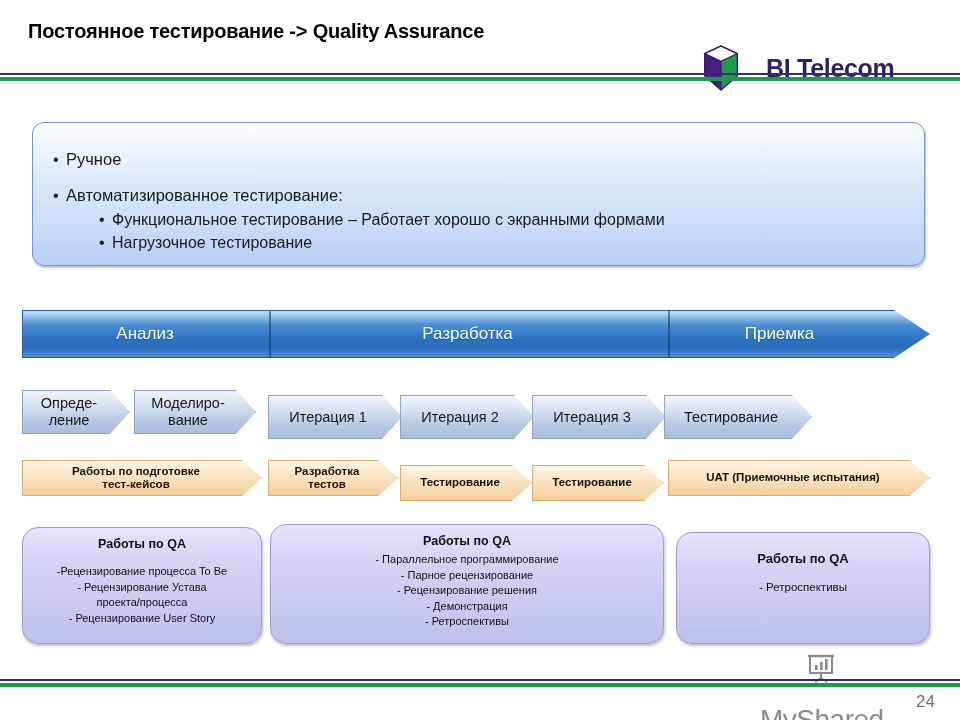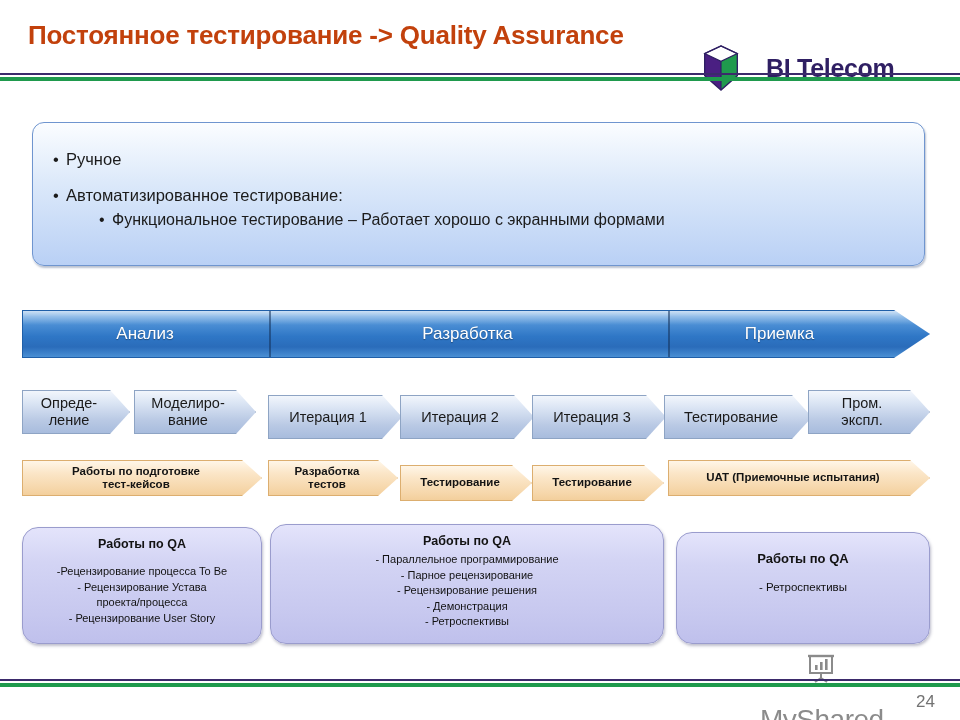--- a/index.html
+++ b/index.html
@@ -7,22 +7,22 @@
     width: 960px; height: 720px;
     background: #ffffff;
     font-family: "Liberation Sans", sans-serif;
     overflow: hidden;
   }
   .slide { position: relative; width: 960px; height: 720px; background:#fff; }
 
   
   .slide-title {
     position: absolute; left: 28px; top: 20px;
-    font-size: 26px; font-weight: bold; letter-spacing: -0.2px;
-    color: #c2410c;
+    font-size: 20px; font-weight: bold; letter-spacing: -0.2px;
+    color: #000000;
     white-space: nowrap;
   }
   .rule-purple {
     position: absolute; left: 0; width: 960px; height: 2px;
     background: #3b2a6b;
   }
   .rule-green {
     position: absolute; left: 0; width: 960px; height: 4px;
     background: #1f9a4d;
   }
@@ -152,40 +152,40 @@
     <div class="brand-text">BI Telecom</div>
   </div>
 
   <div class="rule-purple hdr-purple"></div>
   <div class="rule-green hdr-green"></div>
 
   <div class="bullet-panel">
     <div class="bl lvl1"><span class="dot">•</span><span>Ручное</span></div>
     <div class="bl lvl1"><span class="dot">•</span><span>Автоматизированное тестирование:</span></div>
     <div class="bl lvl2"><span class="dot">•</span><span>Функциональное тестирование – Работает хорошо с экранными формами</span></div>
+    <div class="bl lvl2"><span class="dot">•</span><span>Нагрузочное тестирование</span></div>
   </div>
 
   <div class="phase-bar">
     <div class="phase-shape">
       <div class="phase-gloss"></div>
       <div class="phase-sep" style="left:246px"></div>
       <div class="phase-sep" style="left:645px"></div>
     </div>
     <div class="phase-label" style="left:0;width:246px">Анализ</div>
     <div class="phase-label" style="left:246px;width:399px">Разработка</div>
     <div class="phase-label" style="left:645px;width:225px">Приемка</div>
   </div>
 
   <div class="chev chev-blue" style="left:22px;top:390px;width:108px">Опреде-<br>ление</div>
   <div class="chev chev-blue" style="left:134px;top:390px;width:122px">Моделиро-<br>вание</div>
   <div class="chev chev-blue" style="left:268px;top:395px;width:134px">Итерация 1</div>
   <div class="chev chev-blue" style="left:400px;top:395px;width:134px">Итерация 2</div>
   <div class="chev chev-blue" style="left:532px;top:395px;width:134px">Итерация 3</div>
   <div class="chev chev-blue" style="left:664px;top:395px;width:148px">Тестирование</div>
-  <div class="chev chev-blue" style="left:808px;top:390px;width:122px">Пром.<br>экспл.</div>
 
   <div class="chev chev-orange" style="left:22px;top:460px;width:240px">Работы по подготовке<br>тест-кейсов</div>
   <div class="chev chev-orange" style="left:268px;top:460px;width:130px">Разработка<br>тестов</div>
   <div class="chev chev-orange" style="left:400px;top:465px;width:132px">Тестирование</div>
   <div class="chev chev-orange" style="left:532px;top:465px;width:132px">Тестирование</div>
   <div class="chev chev-orange" style="left:668px;top:460px;width:262px">UAT (Приемочные испытания)</div>
 
   <div class="qa-box" style="left:22px;top:527px;width:240px;height:117px">
     <div class="qa-title">Работы по QA</div>
     <div class="qa-spacer"></div>

